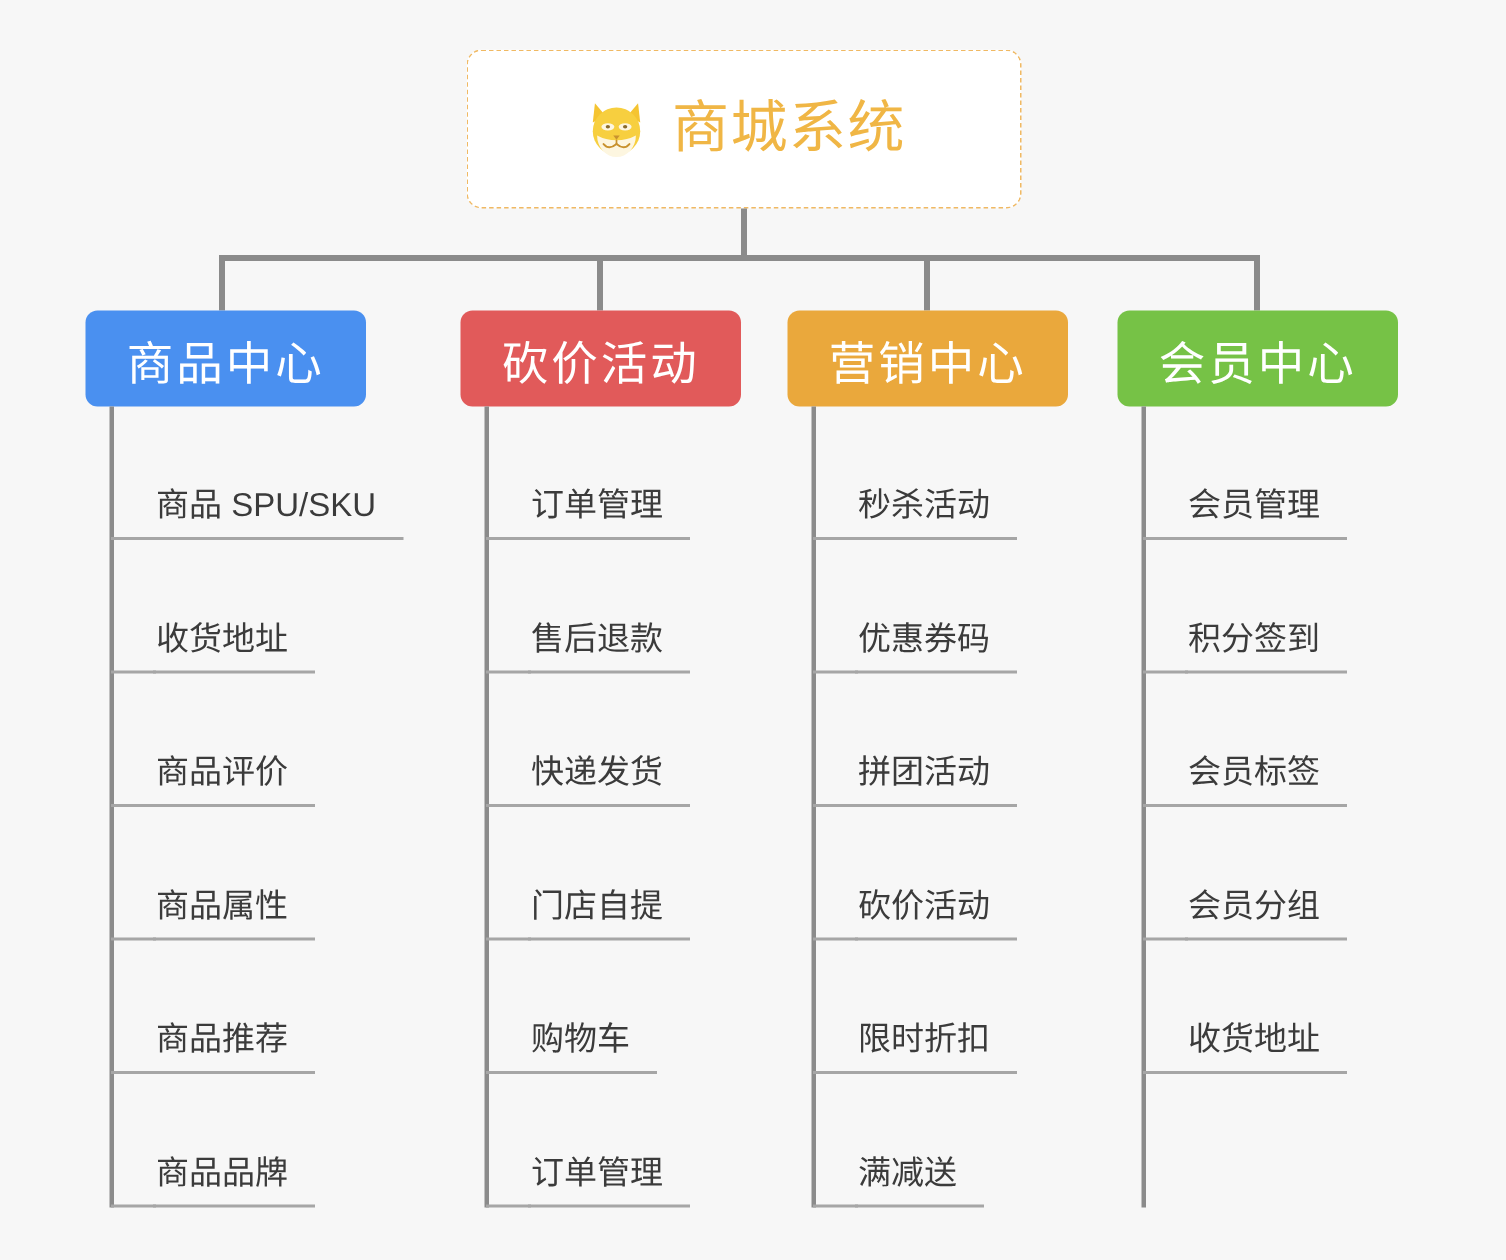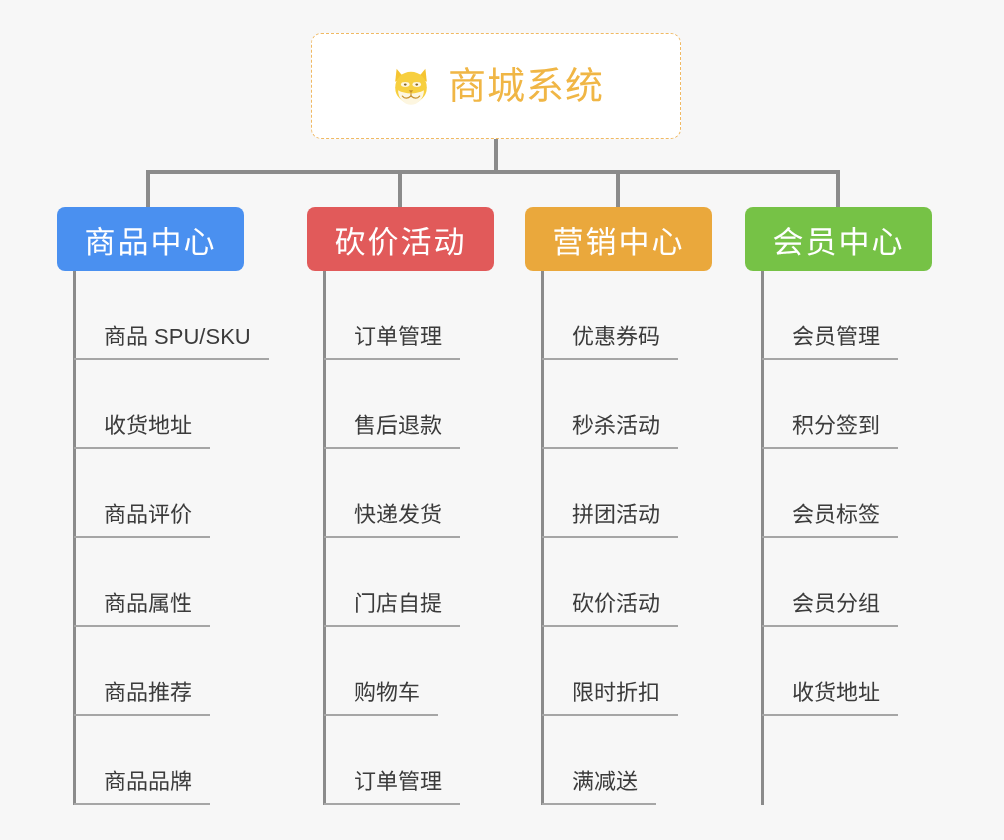--- a/index.html
+++ b/index.html
@@ -238,25 +238,25 @@
     </div>
 
     <div class="column" style="left: 525px; width: 187px;">
       <div class="cat-box" style="background: rgb(234, 168, 60);">
         <span>营销中心</span>
       </div>
       <div class="leaf-list">
         <div class="leaf-spine" style="background: rgb(139, 139, 139); height: 534px;"></div>
 
     <div class="leaf">
+      <span class="leaf-text">秒杀活动</span>
+    </div>
+
+    <div class="leaf">
       <span class="leaf-text">优惠券码</span>
-    </div>
-
-    <div class="leaf">
-      <span class="leaf-text">秒杀活动</span>
     </div>
 
     <div class="leaf">
       <span class="leaf-text">拼团活动</span>
     </div>
 
     <div class="leaf">
       <span class="leaf-text">砍价活动</span>
     </div>
 

